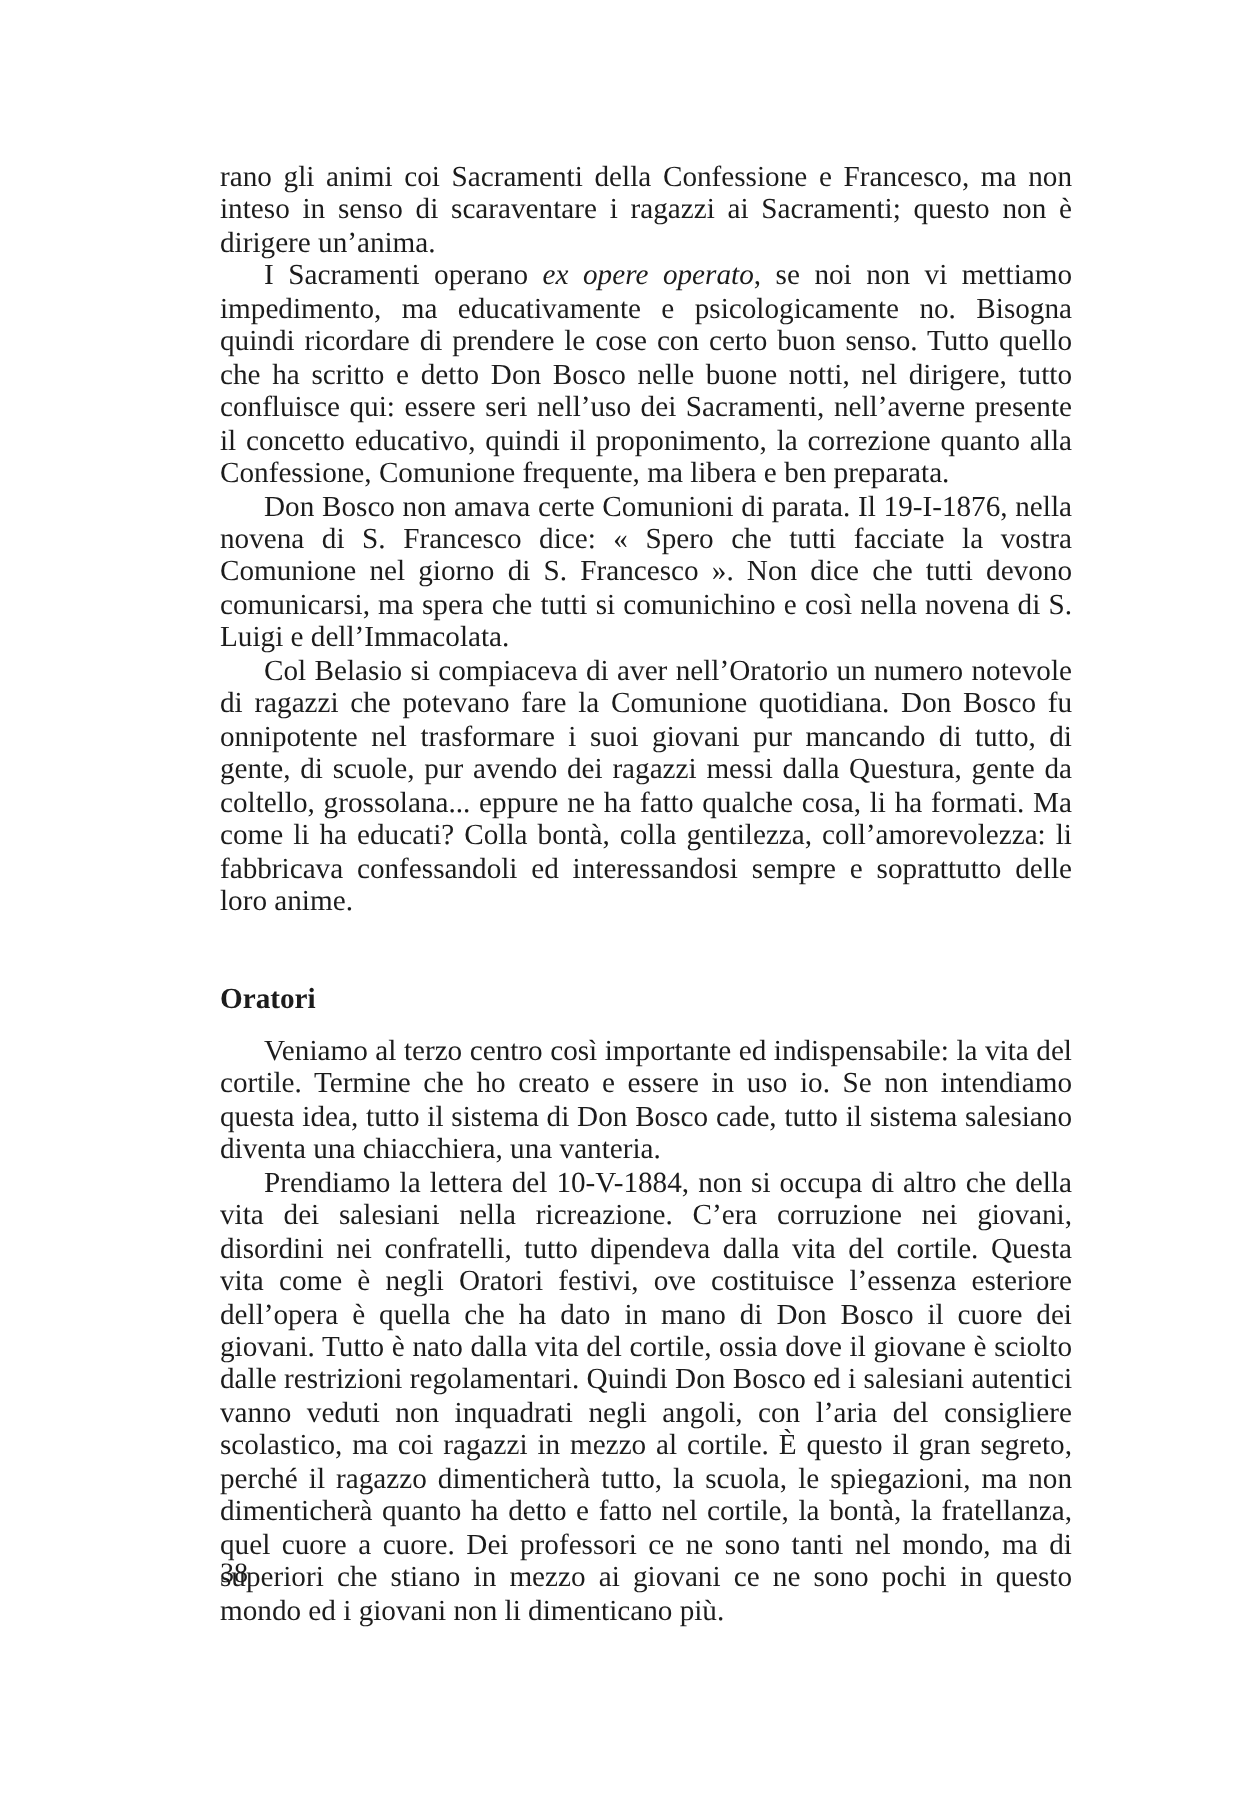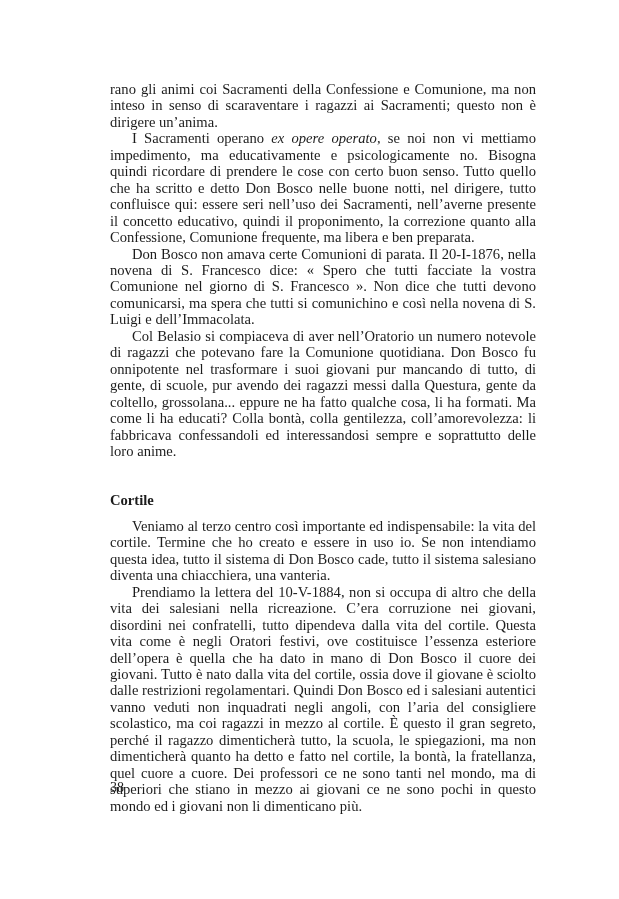--- a/index.html
+++ b/index.html
@@ -19,26 +19,26 @@
     position:absolute; left:110px; top:780px;
     font-family:"Liberation Serif", "DejaVu Serif", serif;
     font-size:14px; color:#1c1c1c;
   }
   em { }
 </style>
 </head>
 <body>
 
 <div class="page">
-  <p class="para">rano gli animi coi Sacramenti della Confessione e Comunione, ma non inteso in senso di scaraventare i ragazzi ai Sacramenti; questo non è dirigere un’anima.</p>
+  <p class="para">rano gli animi coi Sacramenti della Confessione e Francesco, ma non inteso in senso di scaraventare i ragazzi ai Sacramenti; questo non è dirigere un’anima.</p>
   <p class="para indent"><span>I Sacramenti operano </span><em>ex opere operato</em><span>, se noi non vi mettiamo impedimento, ma educativamente e psicologicamente no. Bisogna quindi ricordare di prendere le cose con certo buon senso. Tutto quello che ha scritto e detto Don Bosco nelle buone notti, nel dirigere, tutto confluisce qui: essere seri nell’uso dei Sacramenti, nell’averne presente il concetto educativo, quindi il proponimento, la correzione quanto alla Confessione, Comunione frequente, ma libera e ben preparata.</span></p>
-  <p class="para indent">Don Bosco non amava certe Comunioni di parata. Il 20-I-1876, nella novena di S. Francesco dice: « Spero che tutti facciate la vostra Comunione nel giorno di S. Francesco ». Non dice che tutti devono comunicarsi, ma spera che tutti si comunichino e così nella novena di S. Luigi e dell’Immacolata.</p>
+  <p class="para indent">Don Bosco non amava certe Comunioni di parata. Il 19-I-1876, nella novena di S. Francesco dice: « Spero che tutti facciate la vostra Comunione nel giorno di S. Francesco ». Non dice che tutti devono comunicarsi, ma spera che tutti si comunichino e così nella novena di S. Luigi e dell’Immacolata.</p>
   <p class="para indent">Col Belasio si compiaceva di aver nell’Oratorio un numero notevole di ragazzi che potevano fare la Comunione quotidiana. Don Bosco fu onnipotente nel trasformare i suoi giovani pur mancando di tutto, di gente, di scuole, pur avendo dei ragazzi messi dalla Questura, gente da coltello, grossolana... eppure ne ha fatto qualche cosa, li ha formati. Ma come li ha educati? Colla bontà, colla gentilezza, coll’amorevolezza: li fabbricava confessandoli ed interessandosi sempre e soprattutto delle loro anime.</p>
 
-  <div class="heading">Cortile</div>
+  <div class="heading">Oratori</div>
 
   <div class="section">
     <p class="para indent">Veniamo al terzo centro così importante ed indispensabile: la vita del cortile. Termine che ho creato e essere in uso io. Se non intendiamo questa idea, tutto il sistema di Don Bosco cade, tutto il sistema salesiano diventa una chiacchiera, una vanteria.</p>
     <p class="para indent">Prendiamo la lettera del 10-V-1884, non si occupa di altro che della vita dei salesiani nella ricreazione. C’era corruzione nei giovani, disordini nei confratelli, tutto dipendeva dalla vita del cortile. Questa vita come è negli Oratori festivi, ove costituisce l’essenza esteriore dell’opera è quella che ha dato in mano di Don Bosco il cuore dei giovani. Tutto è nato dalla vita del cortile, ossia dove il giovane è sciolto dalle restrizioni regolamentari. Quindi Don Bosco ed i salesiani autentici vanno veduti non inquadrati negli angoli, con l’aria del consigliere scolastico, ma coi ragazzi in mezzo al cortile. È questo il gran segreto, perché il ragazzo dimenticherà tutto, la scuola, le spiegazioni, ma non dimenticherà quanto ha detto e fatto nel cortile, la bontà, la fratellanza, quel cuore a cuore. Dei professori ce ne sono tanti nel mondo, ma di superiori che stiano in mezzo ai giovani ce ne sono pochi in questo mondo ed i giovani non li dimenticano più.</p>
   </div>
 </div>
 
 <div class="page-number">38</div>
 
 </body></html>

